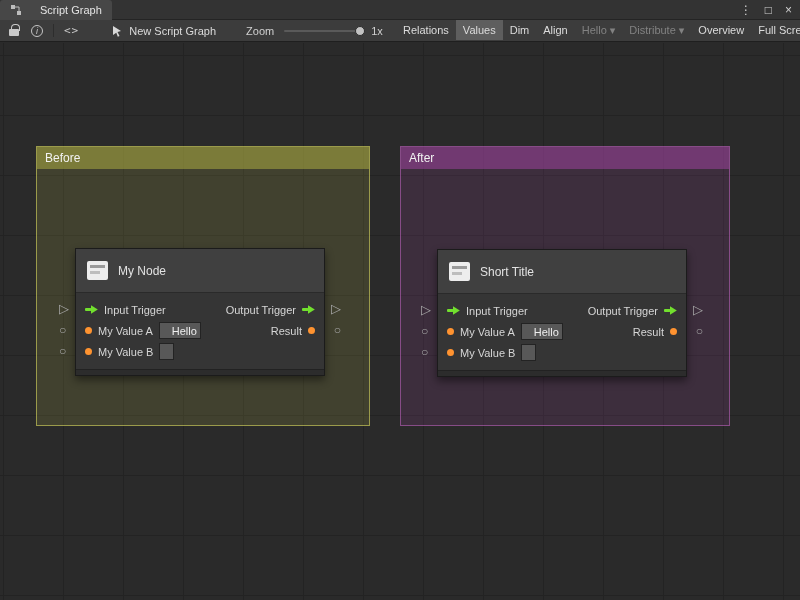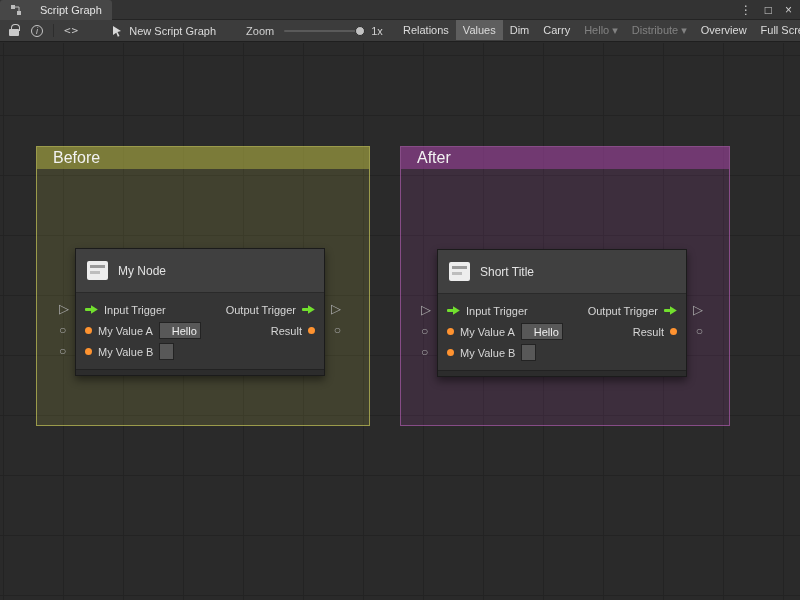--- a/index.html
+++ b/index.html
@@ -31,21 +31,21 @@
 
   
   .canvas { position:absolute; top:43px; left:0; right:0; bottom:0; background-color:#2a2a2a;
     background-image:
       linear-gradient(#232323 1px, transparent 1px),
       linear-gradient(90deg, #232323 1px, transparent 1px);
     background-size:60px 60px; background-position:3px 12px; }
 
   
   .group { position:absolute; border:1px solid rgba(220,220,100,0.55); }
-  .group-header { height:22px; display:flex; align-items:center; padding:0 16px; font-size:16px; color:#f2f2f2; }
+  .group-header { height:22px; display:flex; align-items:center; padding:0 8px; font-size:12px; color:#f2f2f2; }
   .group.before { left:36px; top:103px; width:334px; height:280px; background:rgba(185,185,75,0.16); border-color:rgba(215,215,95,0.6); }
   .group.before .group-header { background:rgba(195,195,70,0.45); }
   .group.after { left:400px; top:103px; width:330px; height:280px; background:rgba(190,80,190,0.13); border-color:rgba(210,105,210,0.5); }
   .group.after .group-header { background:rgba(185,75,185,0.42); }
 
   
   .node { position:absolute; width:250px; background:#353535; border:1px solid #1b1b1b; box-shadow:0 4px 8px rgba(0,0,0,0.45); }
   .node-header { height:44px; background:#404040; border-bottom:1px solid #2a2a2a; display:flex; align-items:center; gap:10px; padding:0 11px; }
   .unit-icon { width:21px; height:19px; background:#ededed; border-radius:2px; position:relative; flex:0 0 auto; }
   .unit-icon::before { content:""; position:absolute; left:3px; right:3px; top:4px; height:3px; background:#9a9a9a; }
@@ -107,21 +107,21 @@
       <div class="tbtn">
           <span>Relations</span>
         </div>
       <div class="tbtn active">
           <span>Values</span>
         </div>
       <div class="tbtn">
           <span>Dim</span>
         </div>
       <div class="tbtn">
-          <span>Carry</span>
+          <span>Align</span>
         </div>
       <div class="tbtn disabled">
         <span>Hello</span>
         <span>▾</span>
       </div>
       <div class="tbtn disabled">
         <span>Distribute</span>
         <span>▾</span>
       </div>
       <div class="tbtn">

